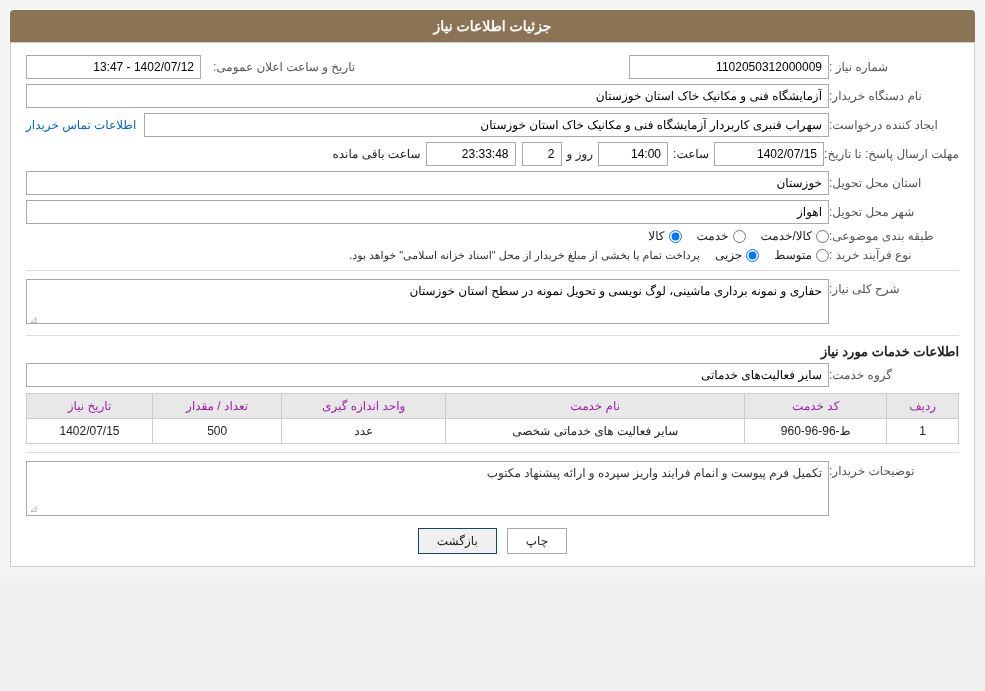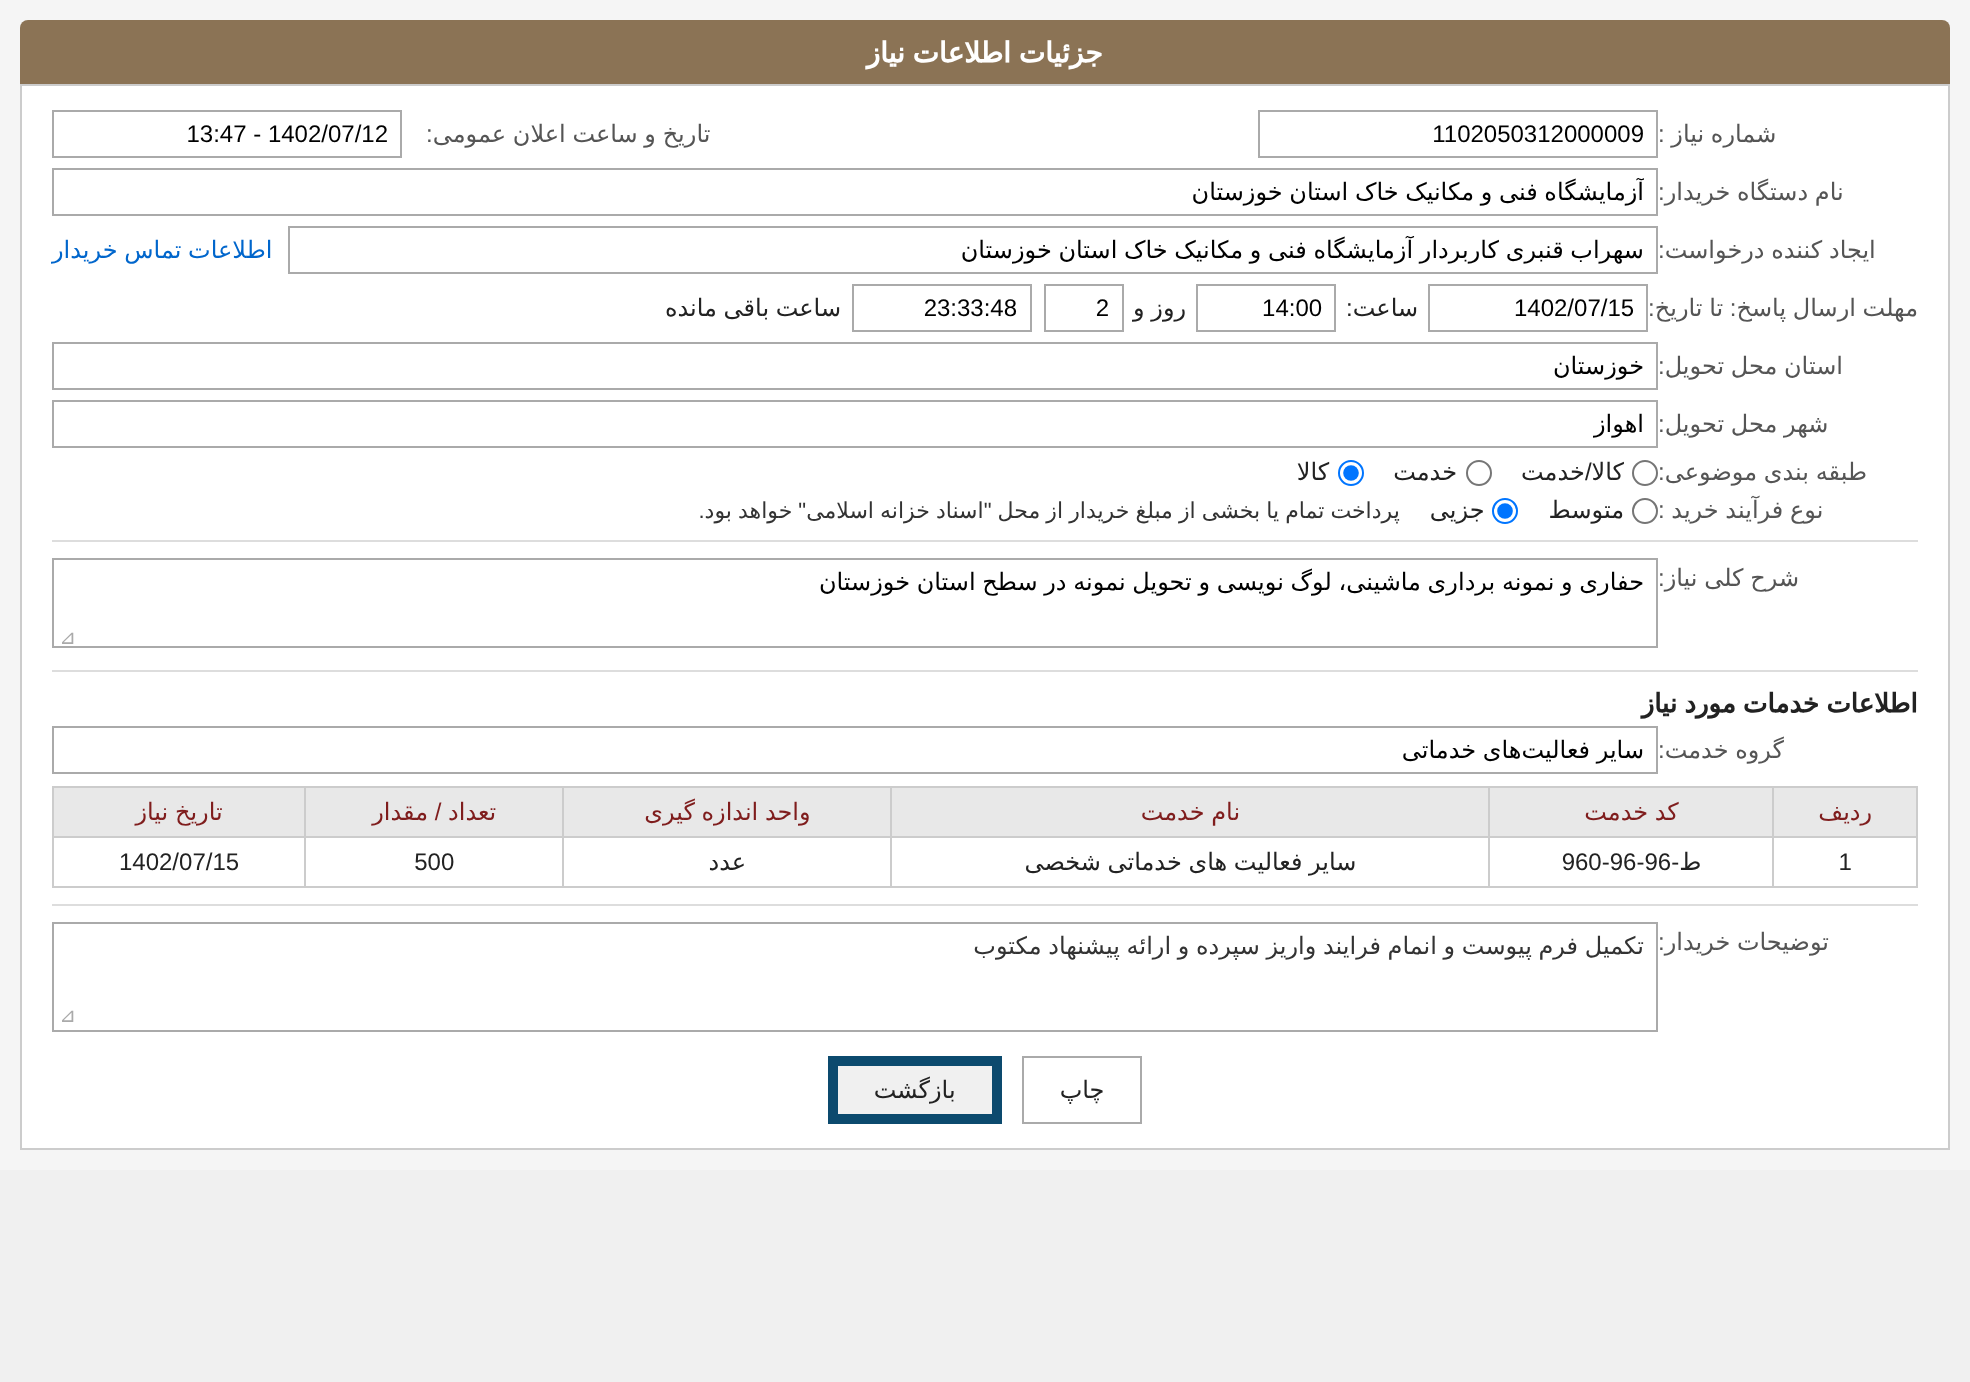--- a/index.html
+++ b/index.html
@@ -77,21 +77,21 @@
     .service-table {
       width: 100%;
       border-collapse: collapse;
       margin-top: 6px;
       font-size: 12px;
     }
     .service-table th {
       background: #e8e8e8;
       border: 1px solid #ccc;
       padding: 5px 8px;
-      color: #7f1d1d;
+      color: #a21caf;
       font-weight: normal;
     }
     .service-table td {
       border: 1px solid #ccc;
       padding: 5px 8px;
       text-align: center;
     }
     .desc-box {
       border: 1px solid #aaa;
       min-height: 55px;
@@ -113,21 +113,21 @@
       background: white;
       border: 1px solid #aaa;
       padding: 5px 18px;
       font-size: 12px;
       font-family: Tahoma, Arial, sans-serif;
       cursor: pointer;
       color: #222;
     }
     .btn-back {
       background: #f0f0f0;
-      border: 5px solid #0c4a6e;
+      border: 1px solid #0c4a6e;
       padding: 5px 18px;
       font-size: 12px;
       font-family: Tahoma, Arial, sans-serif;
       cursor: pointer;
       color: #222;
     }
     .info-row {
       display: flex;
       align-items: center;
       margin-bottom: 5px;

